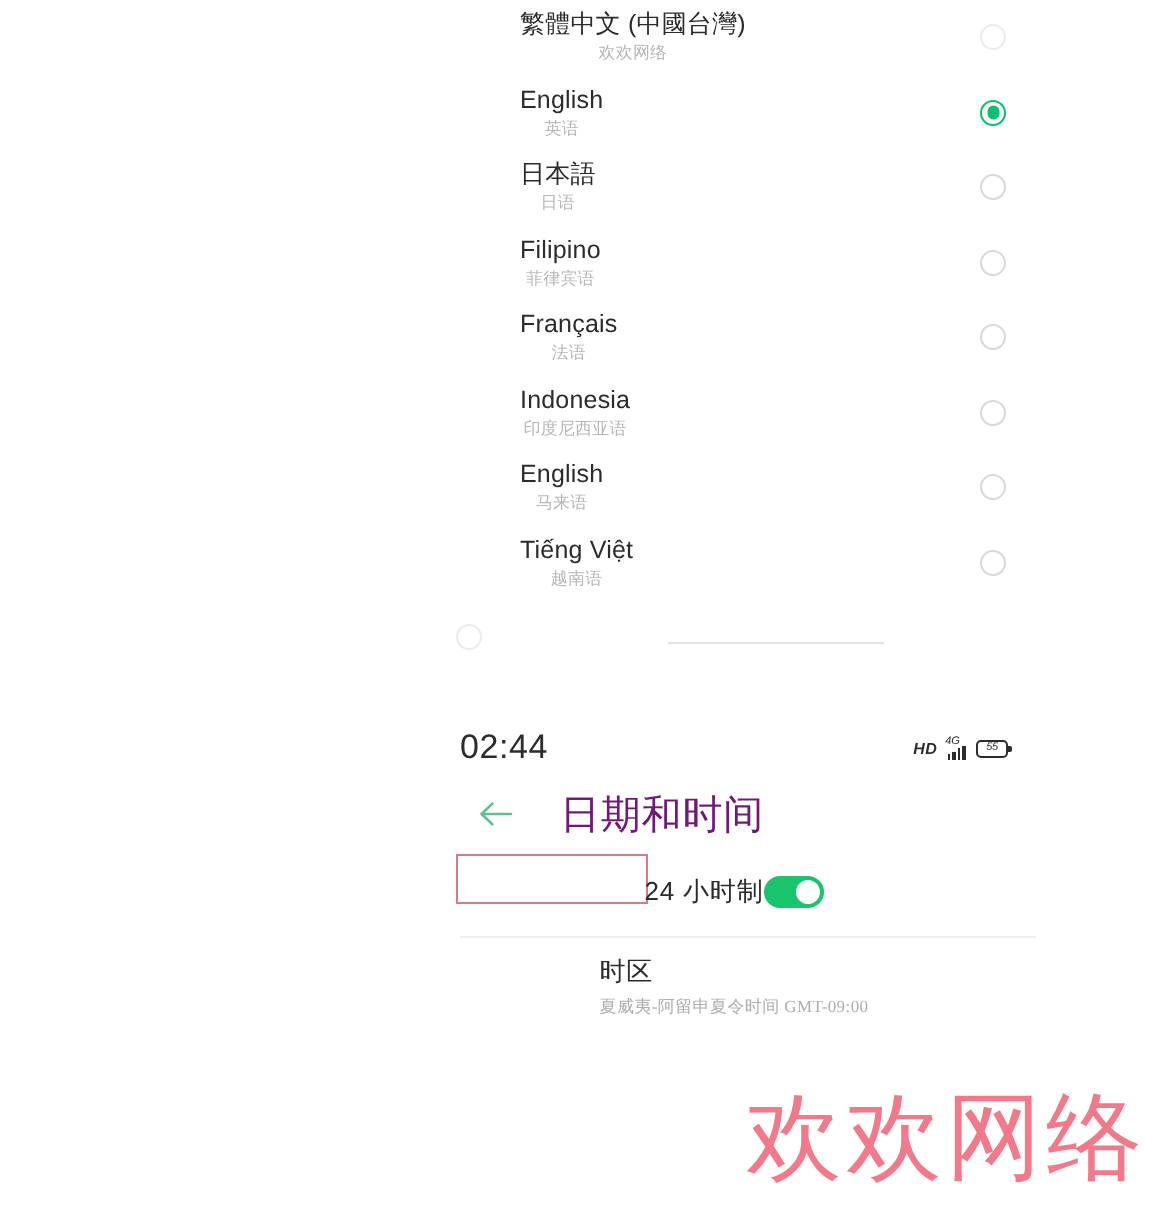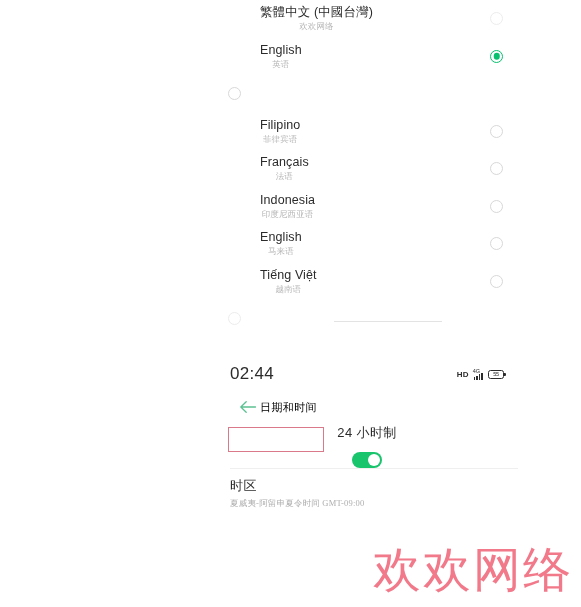--- a/index.html
+++ b/index.html
@@ -121,20 +121,21 @@
   }
   .status-time {
     font-size: 17px;
     color: #2c2c2c;
     letter-spacing: .3px;
   }
   .status-right {
     display: flex;
     align-items: center;
     gap: 5px;
+    font-style: italic;
   }
   .hd-badge {
     font-size: 8px;
     color: #2c2c2c;
     letter-spacing: .2px;
     font-weight: 600;
   }
   .signal-wrap {
     position: relative;
     display: flex;
@@ -203,46 +204,45 @@
   }
   .back-arrow {
     width: 20px;
     height: 20px;
     display: flex;
     align-items: center;
     justify-content: center;
     flex: 0 0 auto;
   }
   .appbar-title {
-    font-size: 11px;
-    color: #000000;
-    margin-left: 2px;
+    font-size: 20px;
+    color: #701a75;
+    margin-left: 22px;
     letter-spacing: .4px;
   }
 
   .annotation-box {
     position: absolute;
     left: 0px;
     top: 69px;
     width: 96px;
     height: 25px;
     border: 1.6px solid #d9798a;
     box-sizing: border-box;
     background: transparent;
   }
 
   .setting-row {
     position: relative;
     height: 44px;
     display: flex;
     align-items: center;
-    justify-content: space-between;
+    justify-content: center;
     padding: 0 14px 0 2px;
     box-sizing: border-box;
-    flex-direction: column;
   }
   .setting-label {
     font-size: 13px;
     color: #2b2b2b;
     letter-spacing: .4px;
   }
   .setting-sub {
     font-size: 8.5px;
     color: #aeaeae;
     letter-spacing: .2px;
@@ -312,20 +312,24 @@
 
   <div class="lang-row">
     <div class="lang-texts">
       <div class="lang-title">English</div>
       <div class="lang-sub">英语</div>
     </div>
     <div class="radio checked"></div>
   </div>
 
   <div class="lang-row">
+    <div class="lang-texts">
+      <div class="lang-title">日本語</div>
+      <div class="lang-sub">日语</div>
+    </div>
     <div class="radio"></div>
   </div>
 
   <div class="lang-row">
     <div class="lang-texts">
       <div class="lang-title">Filipino</div>
       <div class="lang-sub">菲律宾语</div>
     </div>
     <div class="radio"></div>
   </div>

